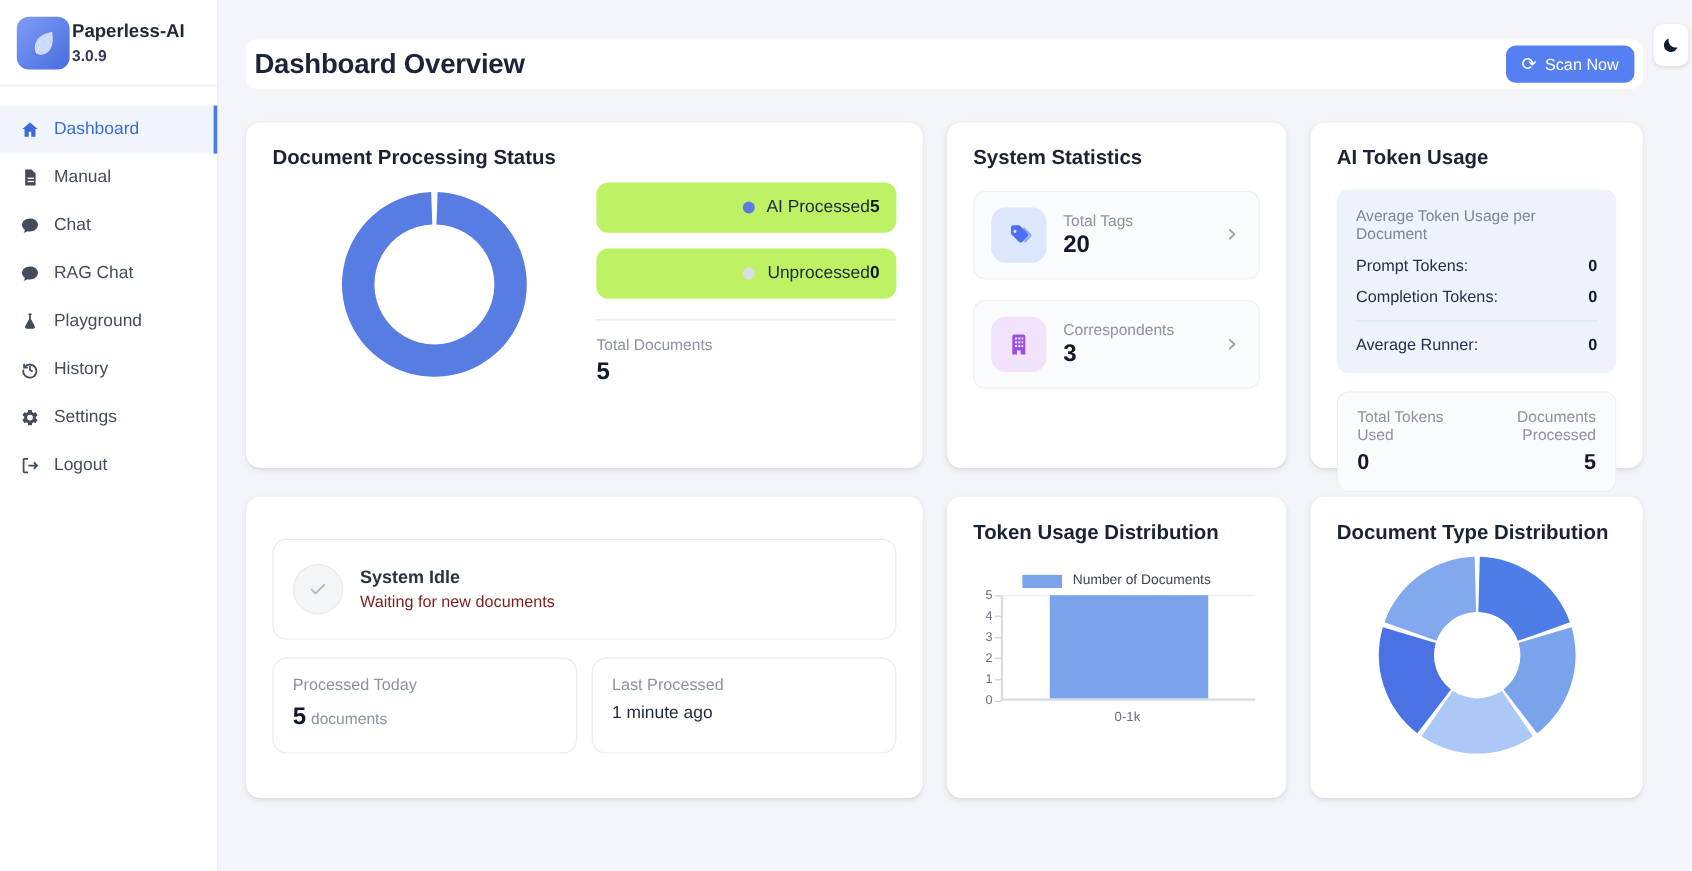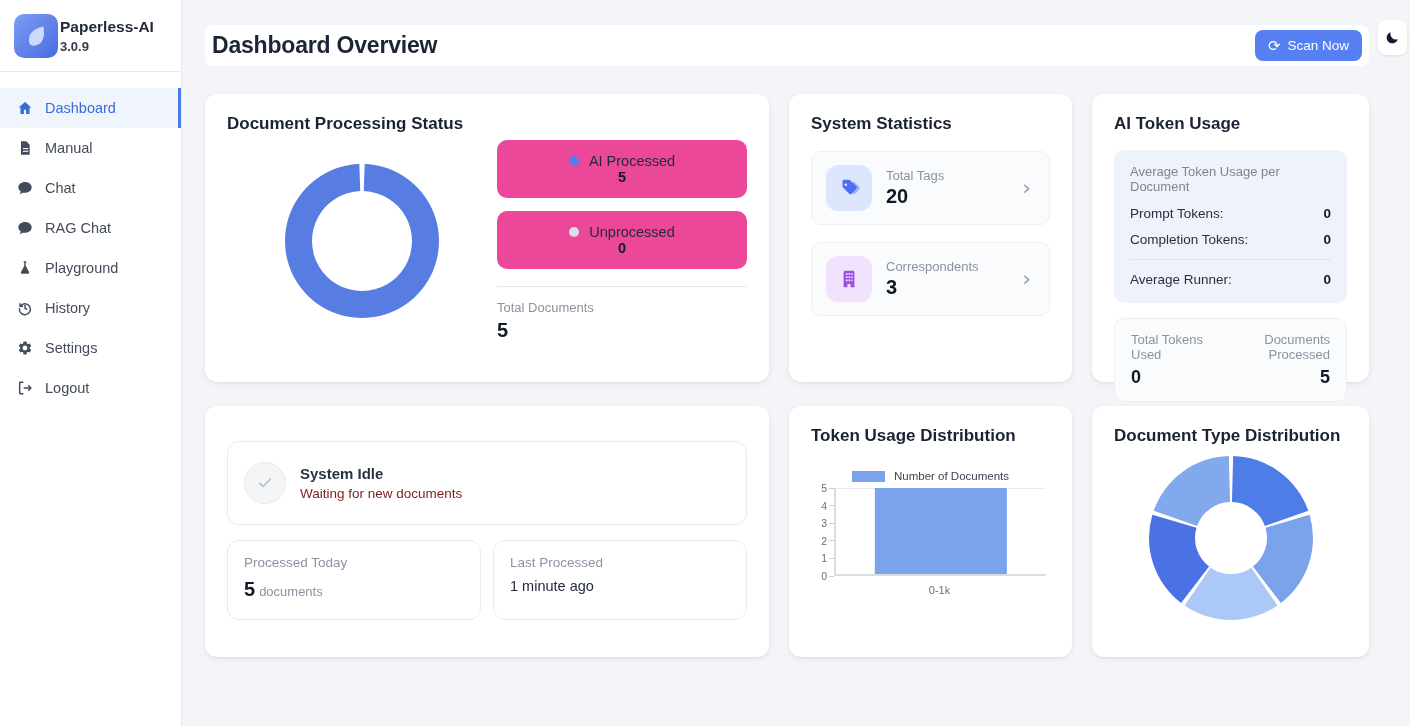--- a/index.html
+++ b/index.html
@@ -18,21 +18,21 @@
   .sidebar-divider { height:1px; background:#e8eaee; }
   .nav { padding-top:16px; }
   .nav-item { height:40px; display:flex; align-items:center; gap:12px; padding:0 17px;
     font-size:14.5px; color:#434c5b; cursor:pointer; border-right:3px solid transparent; }
   .nav-item svg { width:16px; height:16px; fill:#434c5b; flex-shrink:0; }
   .nav-item.active { color:#3a6bd9; background:#f0f5fd; border-right-color:#4a7ae8; }
   .nav-item.active svg { fill:#3a6bd9; }
   .nav-item.stroke-ic svg { fill:none; stroke:#434c5b; }
 
   
-  .main { flex:1; position:relative; padding:4px 41px 0 23px; }
+  .main { flex:1; position:relative; padding:12px 41px 0 23px; }
   .topbar { margin-top:21px; height:41px; background:#fff; border-radius:8px;
     display:flex; align-items:center; justify-content:space-between; padding:0 7px; }
   .page-title { font-size:23px; font-weight:bold; color:#1c2437; letter-spacing:-.2px; }
   .scan-btn { background:#5680f2; color:#fff; border:none; border-radius:8px; height:31px;
     padding:0 13px; font-size:13.5px; display:flex; align-items:center; gap:7px; cursor:pointer;
     font-family:"Liberation Sans", sans-serif; }
   .scan-btn .sync { font-size:15px; line-height:1; }
   .theme-toggle { position:absolute; top:20px; right:3px; width:29px; height:35px; background:#fff;
     border-radius:8px; box-shadow:0 1px 3px rgba(16,24,40,.10); display:flex; align-items:center;
     justify-content:center; cursor:pointer; }
@@ -40,23 +40,23 @@
   .grid { margin-top:28px; display:grid; grid-template-columns:564px 283px 277px;
     grid-template-rows:288px 251px; column-gap:20px; row-gap:24px; }
   .card { background:#fff; border-radius:12px; padding:20px 22px;
     box-shadow:0 1px 2px rgba(27,36,51,.05), 0 2px 6px rgba(27,36,51,.07); }
   .card-title { font-size:17px; font-weight:bold; color:#1a2333; }
 
   
   .proc-body { display:flex; align-items:center; margin-top:6px; }
   .donut-wrap { flex:1; display:flex; justify-content:center; }
   .legend-col { width:250px; }
-  .legend-row { display:flex; justify-content:flex-start; align-items:center;
-    background:#ec4899; border-radius:10px; padding:13px 14px; margin-bottom:13px;
-    font-size:14.5px; color:#1f2937;flex-direction:column; }
+  .legend-row { display:flex; justify-content:flex-end; align-items:center;
+    background:#bef264; border-radius:10px; padding:13px 14px; margin-bottom:13px;
+    font-size:14.5px; color:#1f2937; }
   .legend-label { display:flex; align-items:center; }
   .dot { width:10px; height:10px; border-radius:50%; margin-right:10px; }
   .legend-value { font-weight:bold; font-size:14.5px; color:#111827; }
   .legend-divider { border-top:1px solid #e5e7eb; margin:17px 0 13px; }
   .muted-label { font-size:13px; color:#8b93a1; }
   .big-value { font-size:20px; font-weight:bold; color:#111827; margin-top:4px; }
 
   
   .stat-box { display:flex; align-items:center; gap:14px; border:1px solid #edeff3;
     background:#fafbfd; border-radius:10px; padding:13px 14px; margin-top:17px; cursor:pointer; }

